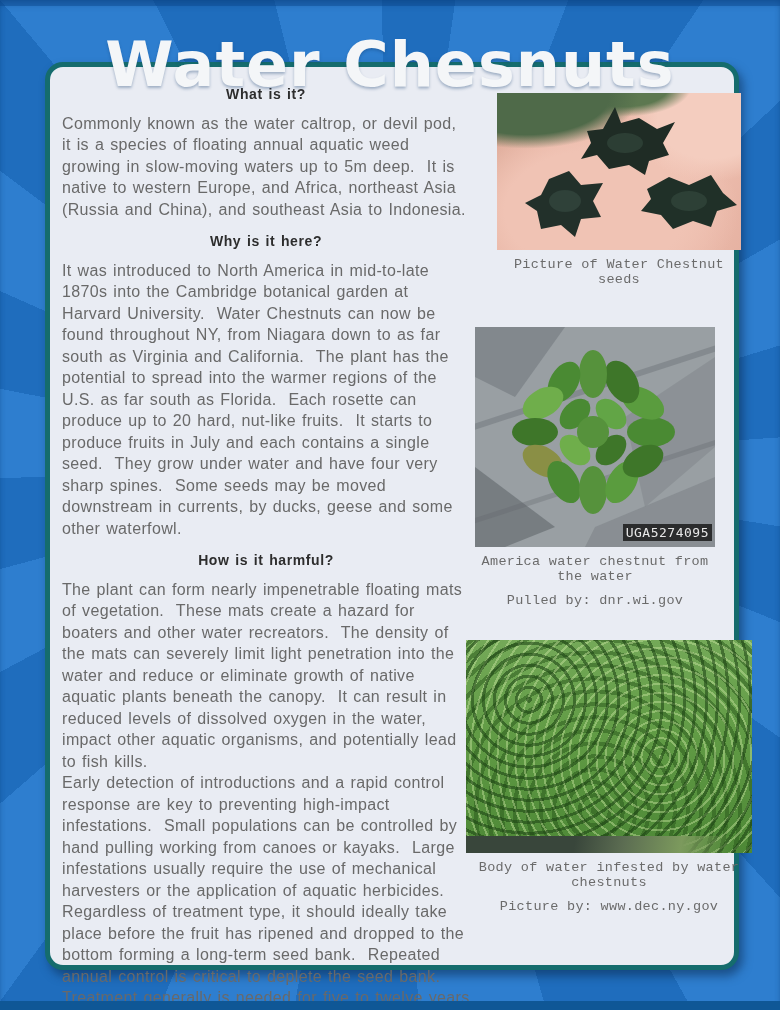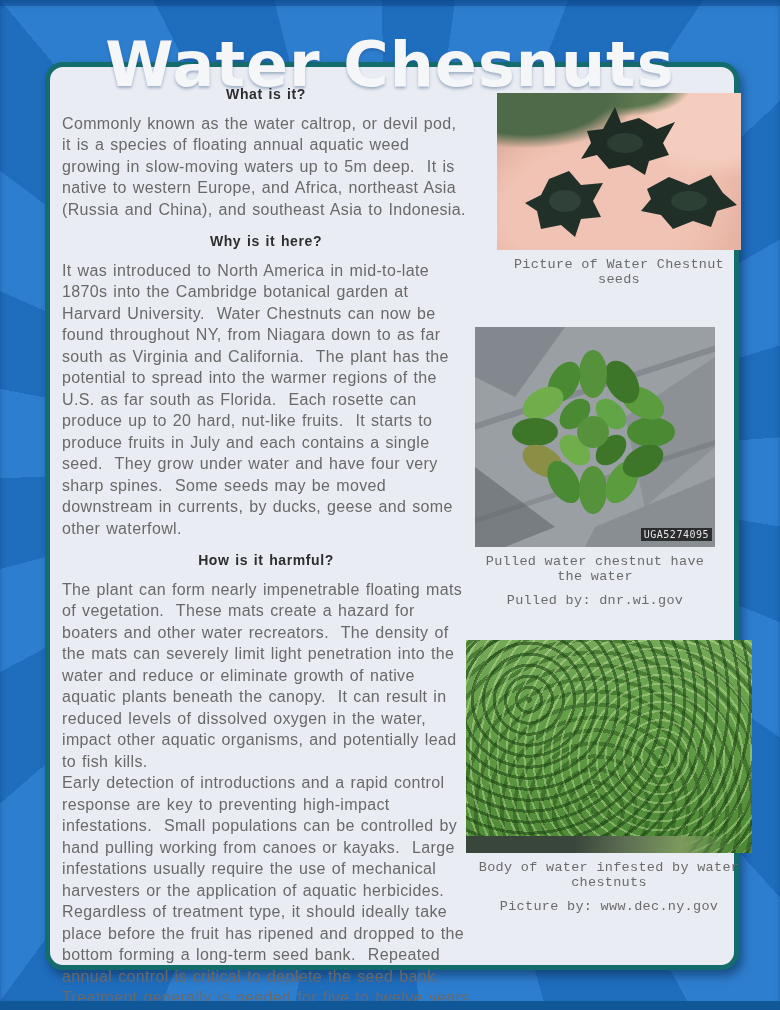--- a/index.html
+++ b/index.html
@@ -60,21 +60,21 @@
       radial-gradient(ellipse 90px 40px at 52% -4%, #5d7850 0 50%, rgba(93,120,80,0) 75%),
       radial-gradient(ellipse 120px 90px at 88% 16%, #f4cdbf 0 45%, rgba(244,205,191,0) 70%),
       radial-gradient(ellipse 180px 120px at 40% 75%, #f0c3b4 0 50%, rgba(240,195,180,0) 80%),
       linear-gradient(115deg, #d9a795 0%, #ecb9a9 35%, #f1c4b5 65%, #e6b2a2 100%);
   }
   
   .fig-pulled{left:425px;top:260px;width:240px;}
   .photo-pulled{height:220px;background:#9aa0a4;}
   .watermark{
     position:absolute;right:3px;bottom:6px;padding:1px 3px;
-    background:rgba(20,20,20,.8);color:#e8e8e8;font-size:10px;
+    background:rgba(20,20,20,.8);color:#e8e8e8;font-size:13px;
     letter-spacing:.5px;font-family:"DejaVu Sans Mono",monospace;
   }
   
   .fig-infested{left:416px;top:573px;width:286px;}
   .photo-infested{
     height:213px;
     background-color:#5f9a44;
     background-image:
       repeating-radial-gradient(circle at 22% 28%, rgba(26,64,18,.55) 0 3px, rgba(26,64,18,0) 3px 11px),
       repeating-radial-gradient(circle at 68% 55%, rgba(210,236,168,.4) 0 2px, rgba(210,236,168,0) 2px 9px),
@@ -150,21 +150,21 @@
           <ellipse cx="136" cy="87" rx="18" ry="12" fill="#62a546" transform="rotate(45 136 87)"></ellipse>
           <ellipse cx="100" cy="87" rx="18" ry="12" fill="#4a8a33" transform="rotate(135 100 87)"></ellipse>
           <ellipse cx="100" cy="123" rx="18" ry="12" fill="#6fae4b" transform="rotate(45 100 123)"></ellipse>
           <ellipse cx="136" cy="123" rx="18" ry="12" fill="#3e7629" transform="rotate(135 136 123)"></ellipse>
           <circle cx="118" cy="105" r="16" fill="#56923c"></circle>
         </g>
       </svg>
       <span class="watermark">UGA5274095</span>
     </div>
     <figcaption>
-      <div class="caption">Pulled water chestnut have the water</div>
+      <div class="caption">America water chestnut from the water</div>
       <div class="credit">Pulled by: dnr.wi.gov</div>
     </figcaption>
   </figure>
 
   <figure class="figure fig-infested" style="margin:0">
     <div class="photo photo-infested">
       <div class="water-strip"></div>
     </div>
     <figcaption>
       <div class="caption">Body of water infested by water chestnuts</div>

